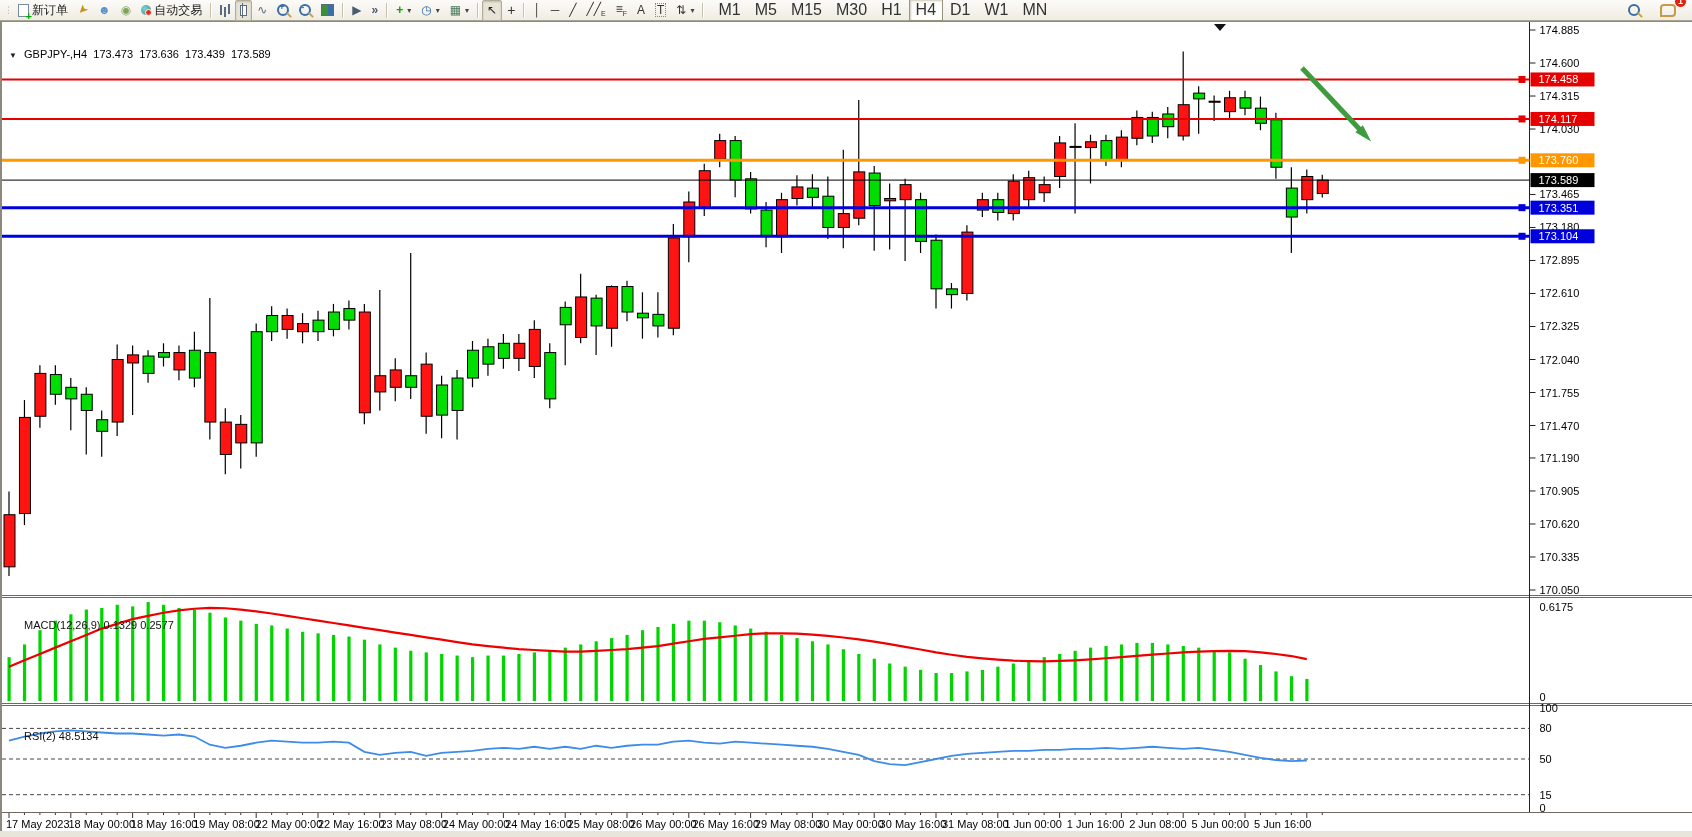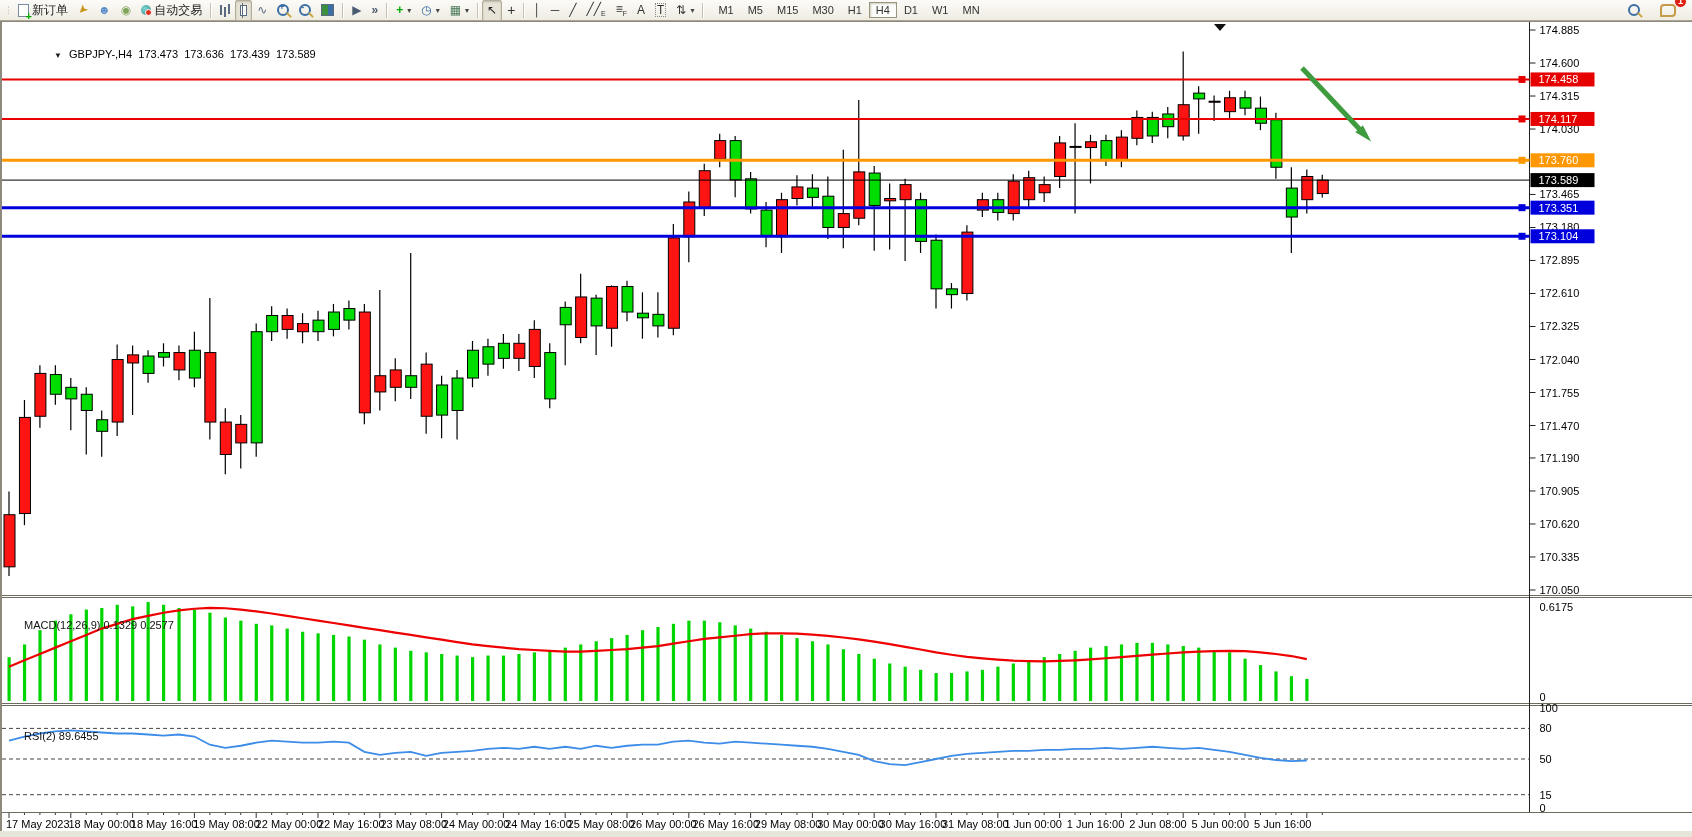--- a/index.html
+++ b/index.html
@@ -21,30 +21,30 @@
   .ic-bars{width:2px;height:10px;background:#5a6b80;display:inline-block;box-shadow:4px 2px 0 #5a6b80,8px -1px 0 #5a6b80;margin-right:8px;}
   .ic-candle{width:5px;height:9px;border:1px solid #5a6b80;background:#fff;display:inline-block;position:relative;}
   .ic-candle::after{content:'';position:absolute;left:1px;top:-3px;width:1px;height:15px;background:#5a6b80;}
   .ic-mag{width:8px;height:8px;border:2px solid #3a6ea5;border-radius:50%;display:inline-block;position:relative;}
   .ic-mag::after{content:'';position:absolute;width:6px;height:2px;background:#c9a23a;right:-5px;bottom:-2px;transform:rotate(45deg);}
   .ic-mag .pm{position:absolute;left:0px;top:-4px;font-size:9px;font-weight:bold;color:#3a6ea5;}
   .ic-tile{width:11px;height:10px;display:inline-block;background:
     linear-gradient(90deg,#3c8f3c 50%,#3a6ea5 50%);border:1px solid #5a6b80;}
   .caret{font-size:8px;color:#444;margin-left:1px;}
   .tfs{display:flex;align-items:center;margin-left:4px;}
-  .tf-btn{font-size:11px;color:#333;padding:1px 6px;border:1px solid transparent;cursor:default;}
+  .tf-btn{font-size:16px;color:#333;padding:1px 6px;border:1px solid transparent;cursor:default;}
   .tf-btn.active{background:#fdfdfb;border-color:#9a957f;box-shadow:inset 1px 1px 2px #cfcaba;text-align:right;}
   .tb-right{margin-left:auto;display:flex;align-items:center;gap:10px;padding-right:8px;}
   .ic-chat{width:12px;height:9px;border:2px solid #c59a49;border-radius:4px 4px 4px 0;display:inline-block;position:relative;}
   .badge{position:absolute;right:-7px;top:-6px;background:#dd2211;color:#fff;border-radius:50%;width:11px;height:11px;
     font-size:9px;display:flex;align-items:center;justify-content:center;font-weight:bold;border:1px solid #fff;}
   
   .chart-window{position:absolute;left:0;top:21px;width:1692px;height:810px;background:#fff;
     border-left:2px solid #8d897c;box-sizing:border-box;}
-  .sym-title{position:absolute;left:7px;top:27px;font-size:11px;color:#000;z-index:5;margin-left:45px;}
+  .sym-title{position:absolute;left:7px;top:27px;font-size:11px;color:#000;z-index:5;}
   .sym-title .tri{font-size:8px;margin-right:4px;color:#222;}
   .ind-label{position:absolute;font-size:11px;color:#111;z-index:5;padding-left:16px;}
   #macd-label{left:6px;top:598px;}
   #rsi-label{left:6px;top:709px;}
   svg text{font-family:"Liberation Sans",sans-serif;}
   .bottom-strip{position:absolute;left:0;top:831px;width:1692px;height:6px;background:#e8e5da;}
 </style>
 </head>
 <body>
 
@@ -178,21 +178,21 @@
     <span>173.589</span>
   </div>
 
   <div class="ind-label" id="macd-label">
     <span>MACD(12,26,9)</span>
     <span>0.1329</span>
     <span>0.2577</span>
   </div>
   <div class="ind-label" id="rsi-label">
     <span>RSI(2)</span>
-    <span>89.6455</span>
+    <span>48.5134</span>
   </div>
 
   <svg id="plot" width="1692" height="816" style="position:absolute;left:0;top:0;">
       <line x1="0" y1="0.5" x2="1692" y2="0.5" stroke="#8d897c"></line>
       <line x1="0" y1="574.5" x2="1692" y2="574.5" stroke="#6e6a60" stroke-width="1"></line>
       <line x1="0" y1="576.5" x2="1692" y2="576.5" stroke="#6e6a60" stroke-width="1"></line>
       <line x1="0" y1="682.5" x2="1692" y2="682.5" stroke="#6e6a60" stroke-width="1"></line>
       <line x1="0" y1="684.5" x2="1692" y2="684.5" stroke="#6e6a60" stroke-width="1"></line>
       <line x1="0" y1="791.5" x2="1692" y2="791.5" stroke="#6e6a60" stroke-width="1"></line>
       <line x1="1527.5" y1="1" x2="1527.5" y2="791" stroke="#222"></line>

